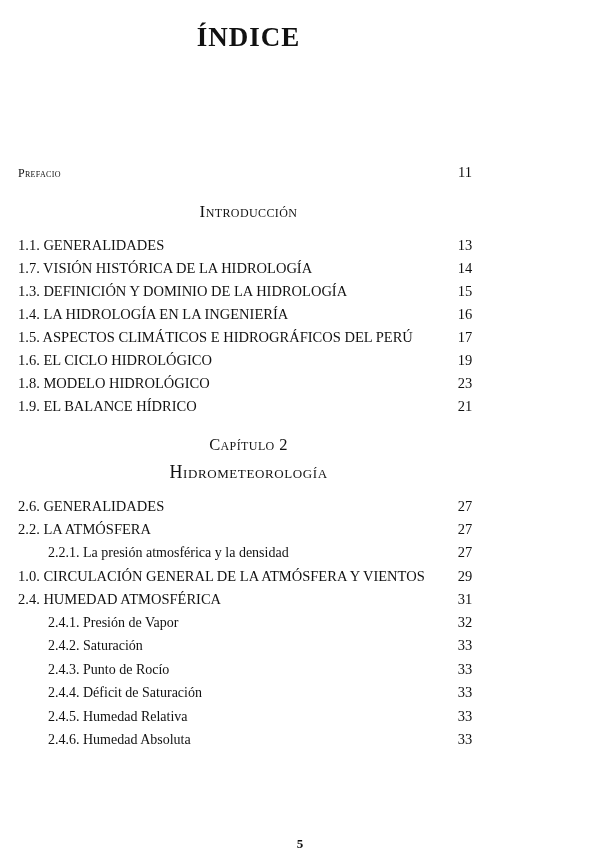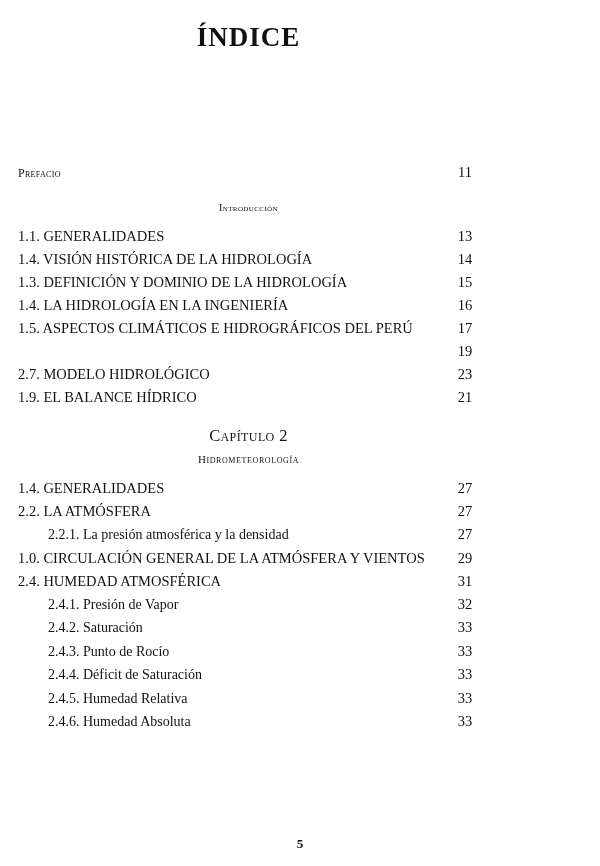--- a/index.html
+++ b/index.html
@@ -65,25 +65,25 @@
     margin-bottom: 16px;
   }
   .chapter-title {
     font-variant: small-caps;
     font-size: 16.5px;
     letter-spacing: 0.4px;
     margin-bottom: 7px;
   }
   .chapter-subtitle {
     font-variant: small-caps;
-    font-size: 10px;
+    font-size: 17px;
     letter-spacing: 0.4px;
   }
   .chapter-subtitle.small {
-    font-size: 11px;
+    font-size: 18px;
     letter-spacing: 0.6px;
   }
 
   .level2 {
     padding-left: 30px;
   }
   .level2 .label { font-size: 14px; }
 
   .group { margin-top: 0; }
   .group-1 { margin-top: 2px; }
@@ -117,63 +117,64 @@
     <div class="chapter-subtitle">Introducción</div>
   </div>
 
   <div class="group group-1">
     <div class="entry">
       <span class="label">1.1. GENERALIDADES</span>
       <span class="filler"></span>
       <span class="pageno">13</span>
     </div>
     <div class="entry">
-      <span class="label">1.4. VISIÓN HISTÓRICA DE LA HIDROLOGÍA</span>
+      <span class="label">1.7. VISIÓN HISTÓRICA DE LA HIDROLOGÍA</span>
       <span class="filler"></span>
       <span class="pageno">14</span>
     </div>
     <div class="entry">
       <span class="label">1.3. DEFINICIÓN Y DOMINIO DE LA HIDROLOGÍA</span>
       <span class="filler"></span>
       <span class="pageno">15</span>
     </div>
     <div class="entry">
       <span class="label">1.4. LA HIDROLOGÍA EN LA INGENIERÍA</span>
       <span class="filler"></span>
       <span class="pageno">16</span>
     </div>
     <div class="entry">
       <span class="label">1.5. ASPECTOS CLIMÁTICOS E HIDROGRÁFICOS DEL PERÚ</span>
       <span class="filler"></span>
       <span class="pageno">17</span>
     </div>
     <div class="entry">
+      <span class="label">1.6. EL CICLO HIDROLÓGICO</span>
       <span class="filler"></span>
       <span class="pageno">19</span>
     </div>
     <div class="entry">
-      <span class="label">2.7. MODELO HIDROLÓGICO</span>
+      <span class="label">1.8. MODELO HIDROLÓGICO</span>
       <span class="filler"></span>
       <span class="pageno">23</span>
     </div>
     <div class="entry">
       <span class="label">1.9. EL BALANCE HÍDRICO</span>
       <span class="filler"></span>
       <span class="pageno">21</span>
     </div>
   </div>
 
   <div class="chapter-block">
     <div class="chapter-title">Capítulo 2</div>
     <div class="chapter-subtitle small">Hidrometeorología</div>
   </div>
 
   <div class="group">
     <div class="entry">
-      <span class="label">1.4. GENERALIDADES</span>
+      <span class="label">2.6. GENERALIDADES</span>
       <span class="filler"></span>
       <span class="pageno">27</span>
     </div>
     <div class="entry">
       <span class="label">2.2. LA ATMÓSFERA</span>
       <span class="filler"></span>
       <span class="pageno">27</span>
     </div>
     <div class="entry level2">
       <span class="label">2.2.1. La presión atmosférica y la densidad</span>

